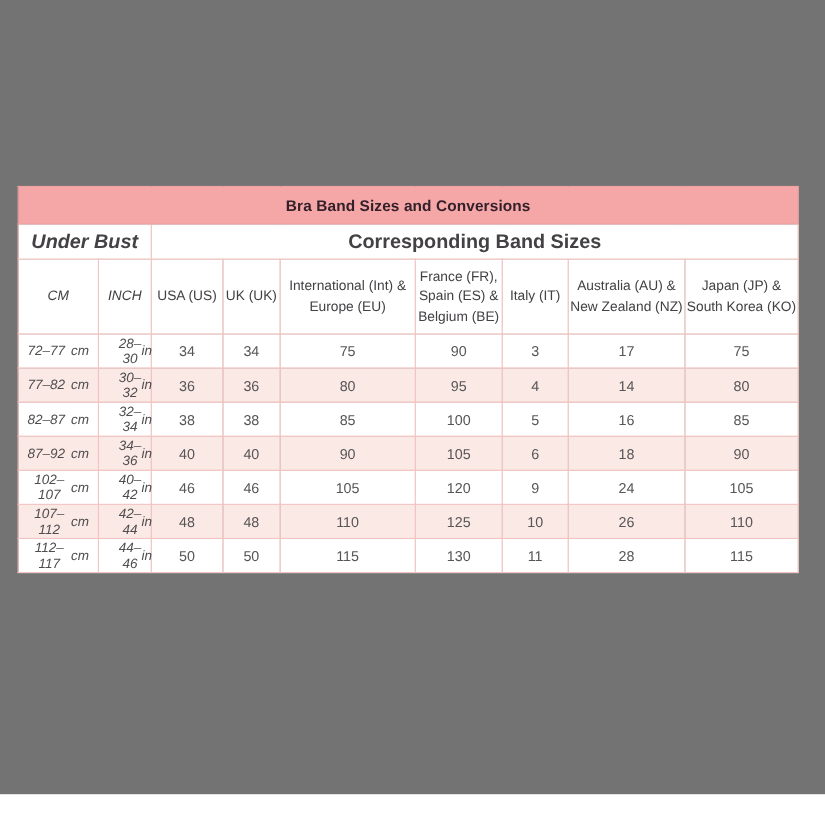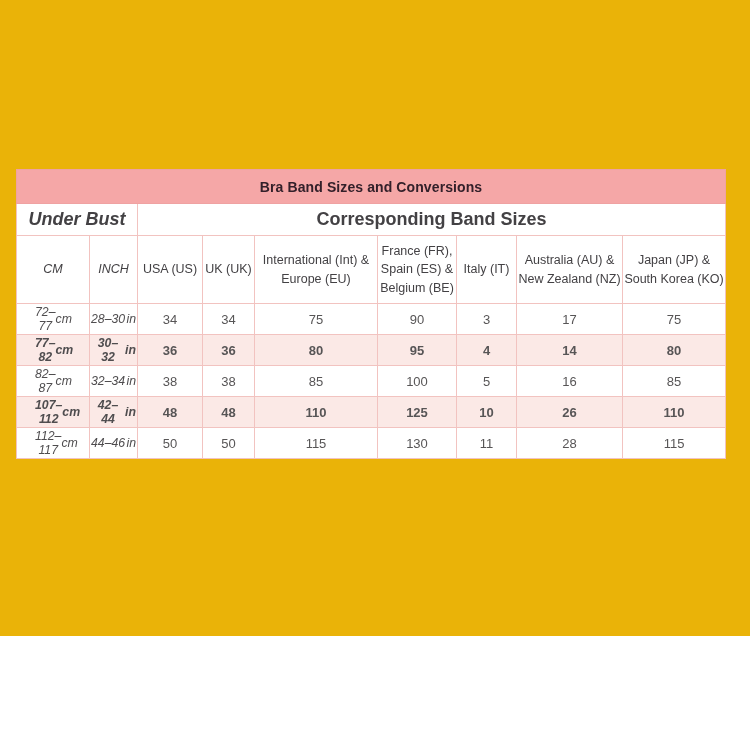--- a/index.html
+++ b/index.html
@@ -8,22 +8,22 @@
     background: #ffffff;
   }
   body {
     width: 750px;
     height: 750px;
     font-family: "Liberation Sans", "DejaVu Sans", sans-serif;
   }
   .stage {
     position: relative;
     width: 750px;
-    height: 636px;
-    background: #eab308;
+    height: 722px;
+    background: #737373;
     overflow: hidden;
   }
   table.size-table {
     position: absolute;
     left: 16px;
     top: 169px;
     width: 709px;
     border-collapse: collapse;
     table-layout: fixed;
   }
@@ -74,35 +74,34 @@
   tbody td {
     height: 31px;
     background: #ffffff;
     color: var(--text, #575556);
     font-size: 13px;
     text-align: center;
     vertical-align: middle;
   }
   tbody tr.alt td {
     background: var(--alt-bg, #fbe9e6);
-    font-weight: bold;
   }
   td.range {
     font-style: italic;
     font-size: 12.3px;
     color: var(--range-text, #4f4d4f);
   }
   td.range .range-wrap {
     display: flex;
     justify-content: space-between;
     align-items: center;
+    padding: 0 7px;
+  }
+  td.range.narrow .range-wrap {
     padding: 0 17px;
-  }
-  td.range.narrow .range-wrap {
-    padding: 0 0;
   }
 </style>
 </head>
 <body>
 
 <div class="stage">
   <table class="size-table">
     <colgroup>
       <col style="width:73px">
       <col style="width:48px">
@@ -207,20 +206,62 @@
           <td>38</td>
           <td>85</td>
           <td>100</td>
           <td>5</td>
           <td>16</td>
           <td>85</td>
         </tr>
         <tr class="alt">
           <td class="range">
             <div class="range-wrap">
+              <span>87–92</span>
+              <span>cm</span>
+            </div>
+          </td>
+          <td class="range narrow">
+            <div class="range-wrap">
+              <span>34–36</span>
+              <span>in</span>
+            </div>
+          </td>
+          <td>40</td>
+          <td>40</td>
+          <td>90</td>
+          <td>105</td>
+          <td>6</td>
+          <td>18</td>
+          <td>90</td>
+        </tr>
+        <tr>
+          <td class="range">
+            <div class="range-wrap">
+              <span>102–107</span>
+              <span>cm</span>
+            </div>
+          </td>
+          <td class="range narrow">
+            <div class="range-wrap">
+              <span>40–42</span>
+              <span>in</span>
+            </div>
+          </td>
+          <td>46</td>
+          <td>46</td>
+          <td>105</td>
+          <td>120</td>
+          <td>9</td>
+          <td>24</td>
+          <td>105</td>
+        </tr>
+        <tr class="alt">
+          <td class="range">
+            <div class="range-wrap">
               <span>107–112</span>
               <span>cm</span>
             </div>
           </td>
           <td class="range narrow">
             <div class="range-wrap">
               <span>42–44</span>
               <span>in</span>
             </div>
           </td>

